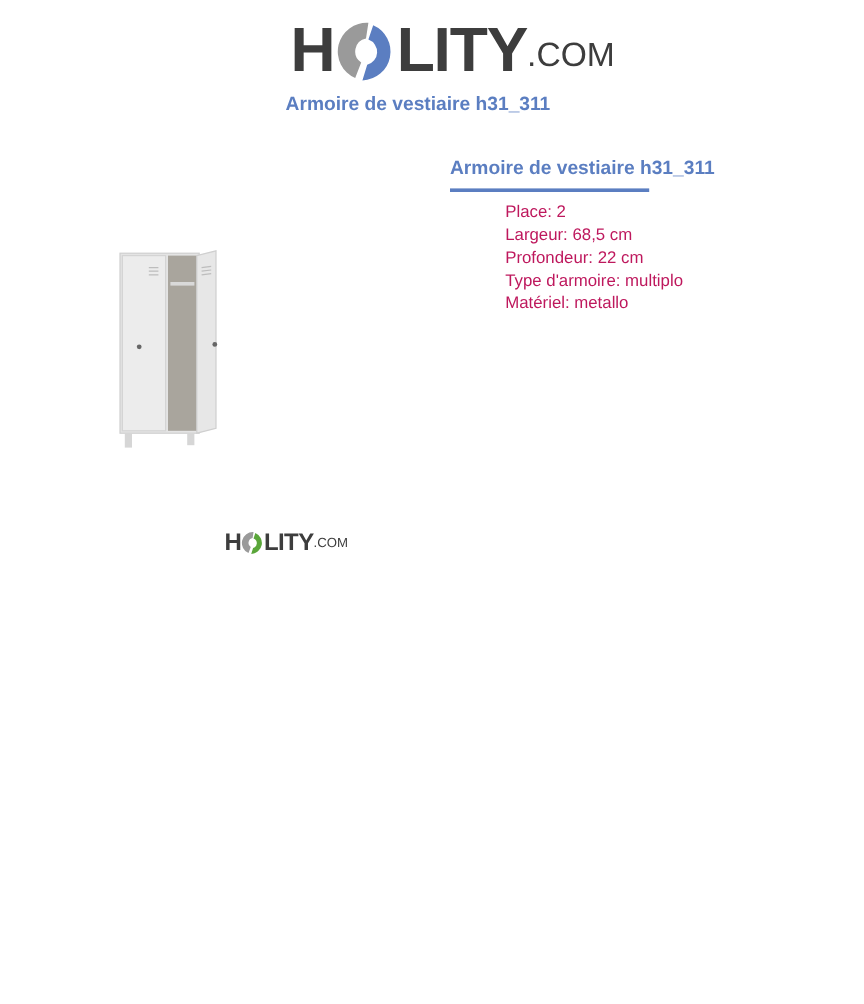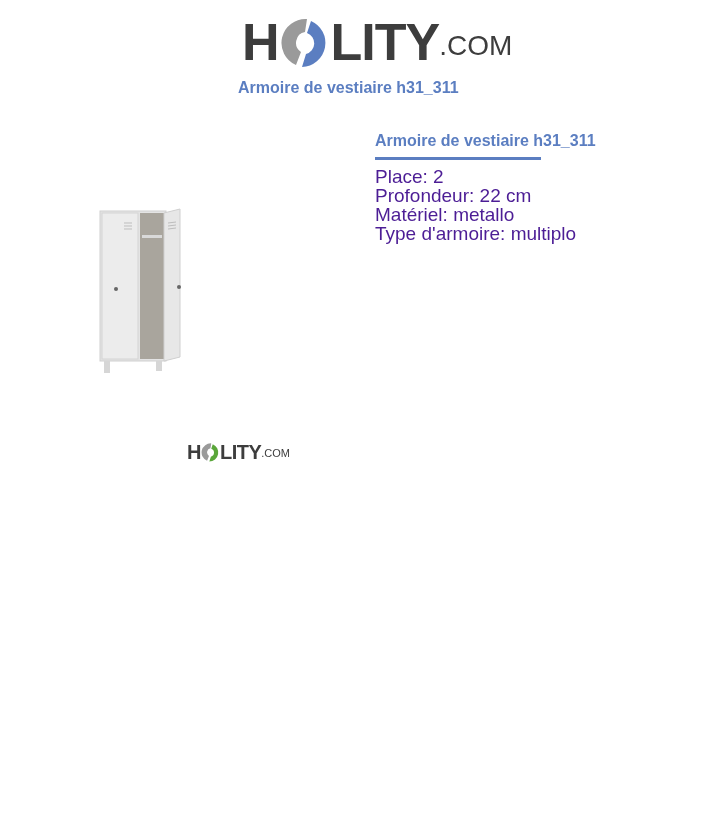--- a/index.html
+++ b/index.html
@@ -11,21 +11,21 @@
   .logo-big .dom { font-size: 28px; line-height: 28px; font-weight: normal; color: #3d3d3d; margin-bottom: 8px; letter-spacing: 0; }
   .ring { display: inline-block; position: relative; }
   .page-title { position: absolute; left: 238px; top: 79px; font-size: 16px; font-weight: bold; color: #5b7ec1; }
   .product-img { position: absolute; left: 96px; top: 207px; width: 92px; height: 170px; }
   .logo-small { position: absolute; left: 187px; top: 440px; display: flex; align-items: flex-end; height: 22px; }
   .logo-small .l1, .logo-small .l2 { font-size: 20px; line-height: 20px; letter-spacing: -0.5px; }
   .logo-small .dom { font-size: 11px; line-height: 11px; font-weight: normal; color: #3d3d3d; margin-bottom: 3px; letter-spacing: 0; }
   .details { position: absolute; left: 375px; top: 131px; }
   .details h2 { margin: 0; font-size: 16px; font-weight: bold; color: #5b7ec1; line-height: 20px; }
   .underline { width: 166px; height: 3px; background: #5b7ec1; margin-top: 6px; margin-bottom: 7px; }
-  .spec { font-size: 19px; color: #4c1d95; line-height: 19px; }
+  .spec { font-size: 14px; color: #be185d; line-height: 19px; margin-left: 46px; }
 </style>
 </head>
 <body>
 
 <div class="logo-big">
   <span class="logo-text l1">H</span>
   <span class="ring" style="width:50px;height:52px;margin:0 1px;">
     <svg width="50" height="54" viewBox="0 0 50 54">
       <path d="M27 3 A24 24 0 0 0 16 49 L21 36 A11 11 0 0 1 25 16 Z" fill="#9a9a9a"></path>
       <path d="M31 5 A24 24 0 0 1 22 51 L26 38 A11 11 0 0 0 27 17 Z" fill="#5b7ec1"></path>
@@ -68,16 +68,17 @@
     </svg>
   </span>
   <span class="logo-text l2">LITY</span>
   <span class="logo-text dom">.COM</span>
 </div>
 
 <div class="details">
   <h2>Armoire de vestiaire h31_311</h2>
   <div class="underline"></div>
   <div class="spec">Place: 2</div>
+  <div class="spec">Largeur: 68,5 cm</div>
   <div class="spec">Profondeur: 22 cm</div>
+  <div class="spec">Type d'armoire: multiplo</div>
   <div class="spec">Matériel: metallo</div>
-  <div class="spec">Type d'armoire: multiplo</div>
 </div>
 
 </body></html>

